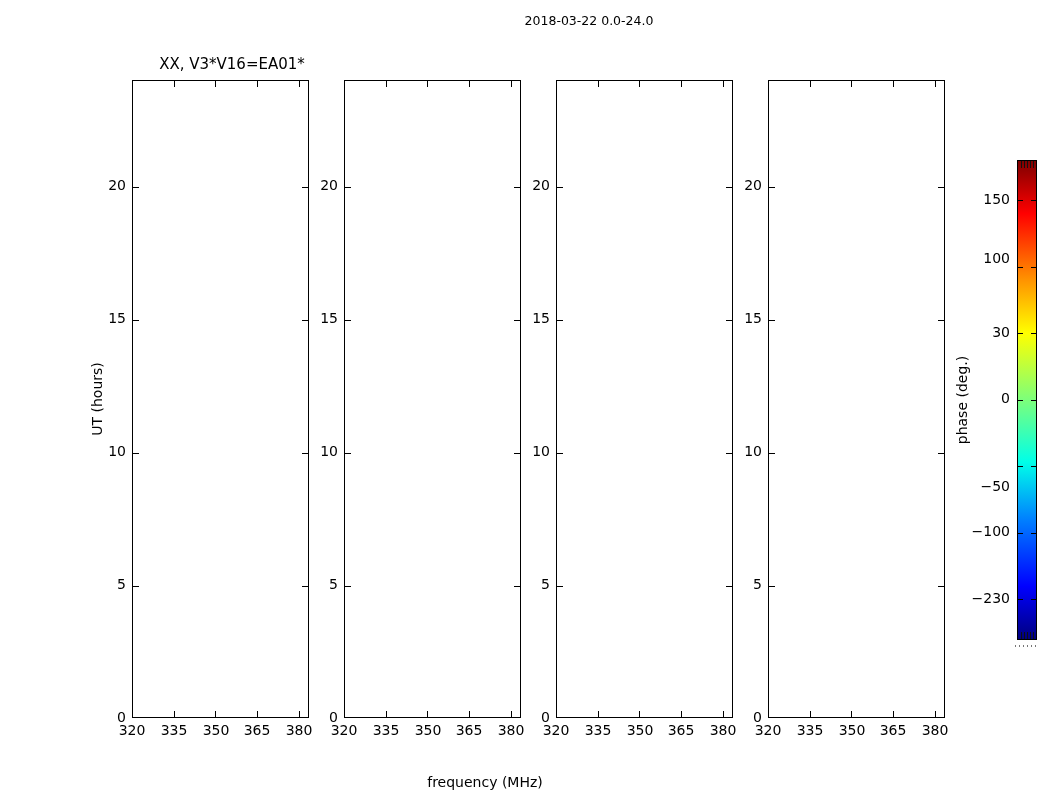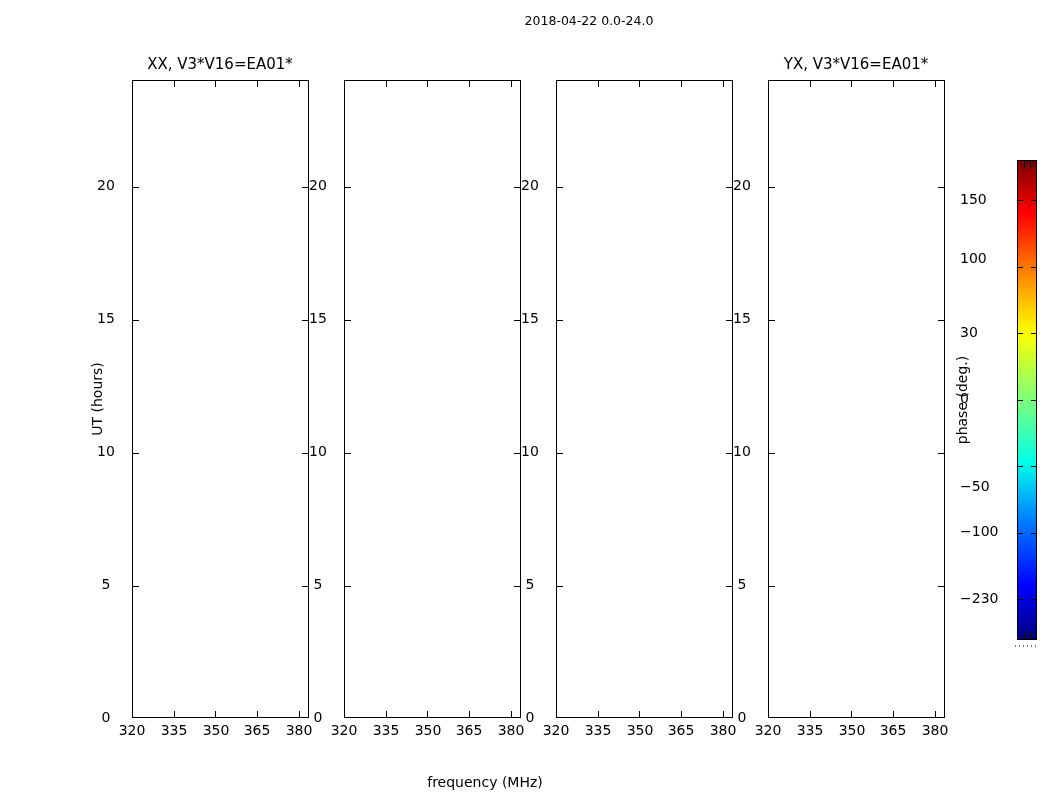--- a/index.html
+++ b/index.html
@@ -12,44 +12,43 @@
   .ptitle{position:absolute;top:55px;width:220px;text-align:center;font-size:15px;}
   .panel{position:absolute;top:80px;width:177px;height:638px;box-sizing:border-box;
          border:1px solid #000;background:#fff;}
   .tx{position:absolute;left:0;right:0;height:6px;
       background:repeating-linear-gradient(90deg,transparent 0,transparent 40.74px,#000 40.74px,#000 41.74px);}
   .tb{bottom:0;} .tt{top:0;}
   .ty{position:absolute;top:0;bottom:0;width:6px;
       background:repeating-linear-gradient(180deg,transparent 0,transparent 106px,#000 106px,#000 107px,transparent 107px,transparent 133px);}
   .tl{left:0;} .tr{right:0;}
   .xlab{position:absolute;top:722px;width:44px;text-align:center;font-size:14px;}
-  .ylab{position:absolute;width:40px;text-align:center;font-size:14px;}
+  .ylab{position:absolute;width:40px;text-align:right;font-size:14px;}
   .axlab{font-size:14px;}
   .cbar{position:absolute;left:1017px;top:160px;width:20px;height:480px;box-sizing:border-box;
         border:1px solid #000;
         background:linear-gradient(180deg,#7f0000 0%,#ff0000 11%,#ff9400 25%,#ffff00 36%,
                    #7cff7b 50%,#00ffe8 63%,#0080ff 75%,#0000ff 89%,#00007f 100%);}
   .cbt{position:absolute;top:0;bottom:0;width:5px;
        background:repeating-linear-gradient(180deg,transparent 0,transparent 39.5px,#000 39.5px,#000 40.5px,transparent 40.5px,transparent 66.5px);}
   .hat{position:absolute;left:1px;right:1px;height:7px;
        background:repeating-linear-gradient(90deg,transparent 0,transparent 2px,#111 2px,#111 3px);}
   .hat-t{top:0;} .hat-b{bottom:0;}
-  .clab{position:absolute;left:960px;width:50px;text-align:left;font-size:14px;}
+  .clab{position:absolute;left:960px;width:50px;text-align:right;font-size:14px;}
   .dots{position:absolute;left:1015px;top:645px;width:24px;height:2px;
         background:repeating-linear-gradient(90deg,#777 0,#777 1px,transparent 1px,transparent 4px);}
 </style>
 </head>
 <body>
 
 <div class="figure">
 
-  <div class="txt center suptitle" style="left:589px;top:20px">2018-04-22 0.0-24.0</div>
+  <div class="txt center suptitle" style="left:589px;top:20px">2018-03-22 0.0-24.0</div>
 
-  <div class="ptitle" style="left:110px">XX, V3*V16=EA01*</div>
-  <div class="ptitle" style="left:746px">YX, V3*V16=EA01*</div>
+  <div class="ptitle" style="left:122px">XX, V3*V16=EA01*</div>
 
   <div class="panel" style="left:132px">
     <div class="tx tb"></div>
     <div class="tx tt"></div>
     <div class="ty tl"></div>
     <div class="ty tr"></div>
   </div>
 
   <div class="panel" style="left:344px">
     <div class="tx tb"></div>

